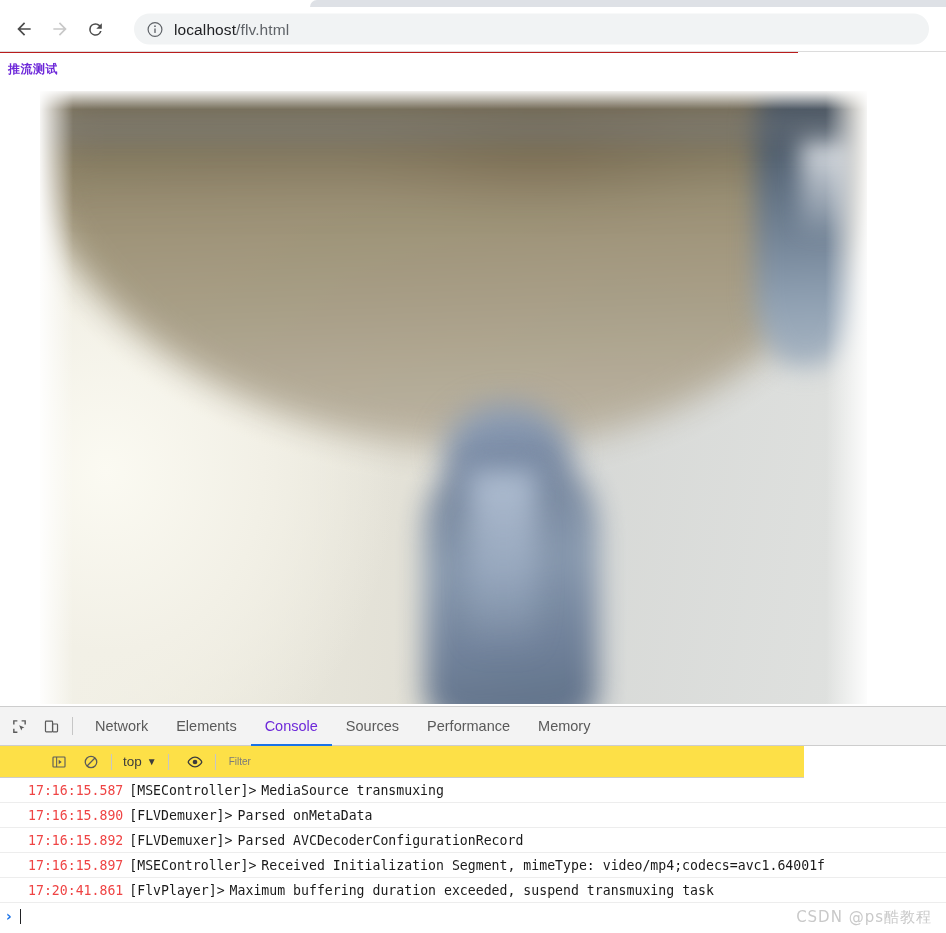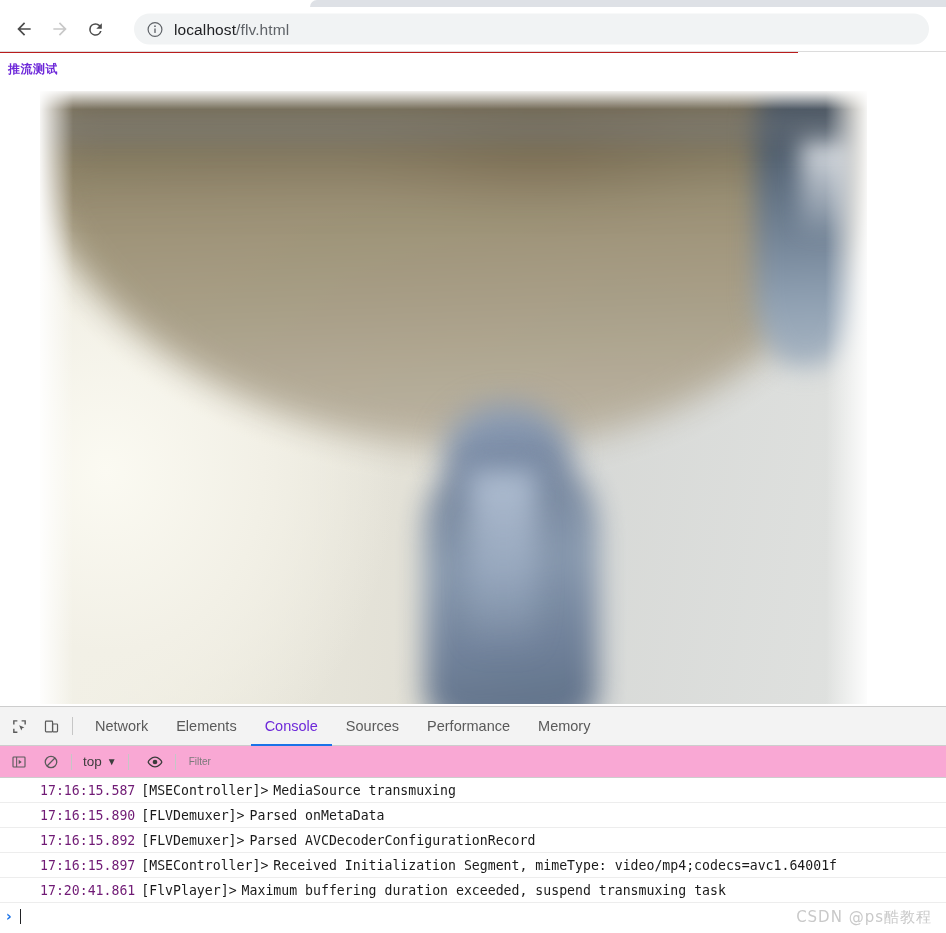--- a/index.html
+++ b/index.html
@@ -150,23 +150,23 @@
   }
   .dt-sep { width: 1px; height: 18px; background: #c6c6c6; margin: 0 8px; flex: 0 0 1px; }
   .dt-tab {
     height: 38px; padding: 1px 14px; display: flex; align-items: center;
     font-size: 14.5px; color: #5a5a5a; cursor: pointer; flex: 0 0 auto;
     border-bottom: 2px solid transparent; margin-top: 1px;
   }
   .dt-tab.active { color: #6d28d9; border-bottom-color: #1a73e8; }
 
   #console-toolbar {
-    position: absolute; left: 0; top: 39px; width: 946px; height: 32px;
-    background: #f9a8d4; border-bottom: 1px solid #cdcdcd;
-    display: flex; align-items: center;
+    position: absolute; left: 0; top: 39px; width: 804px; height: 32px;
+    background: #fde047; border-bottom: 1px solid #cdcdcd;
+    display: flex; align-items: center; padding-left: 40px;
   }
   #console-toolbar .ct-sep { width: 1px; height: 16px; background: #c6c6c6; margin: 0 7px; flex: 0 0 1px; }
   #context-selector {
     display: flex; align-items: center; gap: 5px; cursor: pointer;
     font-size: 13.5px; color: #3c3c3c; padding: 2px 4px; flex: 0 0 auto;
   }
   #filter-input {
     flex: 1 1 auto; height: 22px; border: none; outline: none; background: transparent;
     font-size: 10px; color: #202124; margin-left: 4px; padding-left: 2px;
     font-family: "Liberation Sans", sans-serif;
@@ -177,21 +177,21 @@
     position: absolute; left: 0; top: 71px; width: 946px; height: 156px;
     background: #ffffff; overflow: hidden;
   }
   .log-row {
     height: 25px; display: flex; align-items: center;
     border-bottom: 1px solid #ededed;
     font-family: "DejaVu Sans Mono", "Liberation Mono", monospace;
     font-size: 13.2px; color: #1a1a1a; white-space: nowrap;
     padding-left: 28px;
   }
-  .log-row .ts { color: #701a75; margin-right: 6px; margin-left: 12px; }
+  .log-row .ts { color: #ef4444; margin-right: 6px; }
   .log-row .src { color: #1a1a1a; }
   .log-row .arrow { color: #1a1a1a; margin-right: 5px; }
   .log-row .msg { color: #1a1a1a; }
 
   #console-prompt {
     height: 26px; display: flex; align-items: center; padding-left: 6px; position: relative;
   }
   #console-prompt .prompt-chevron {
     color: #1a73e8; font-size: 14px; font-weight: bold; margin-right: 8px;
     font-family: "DejaVu Sans", sans-serif;

